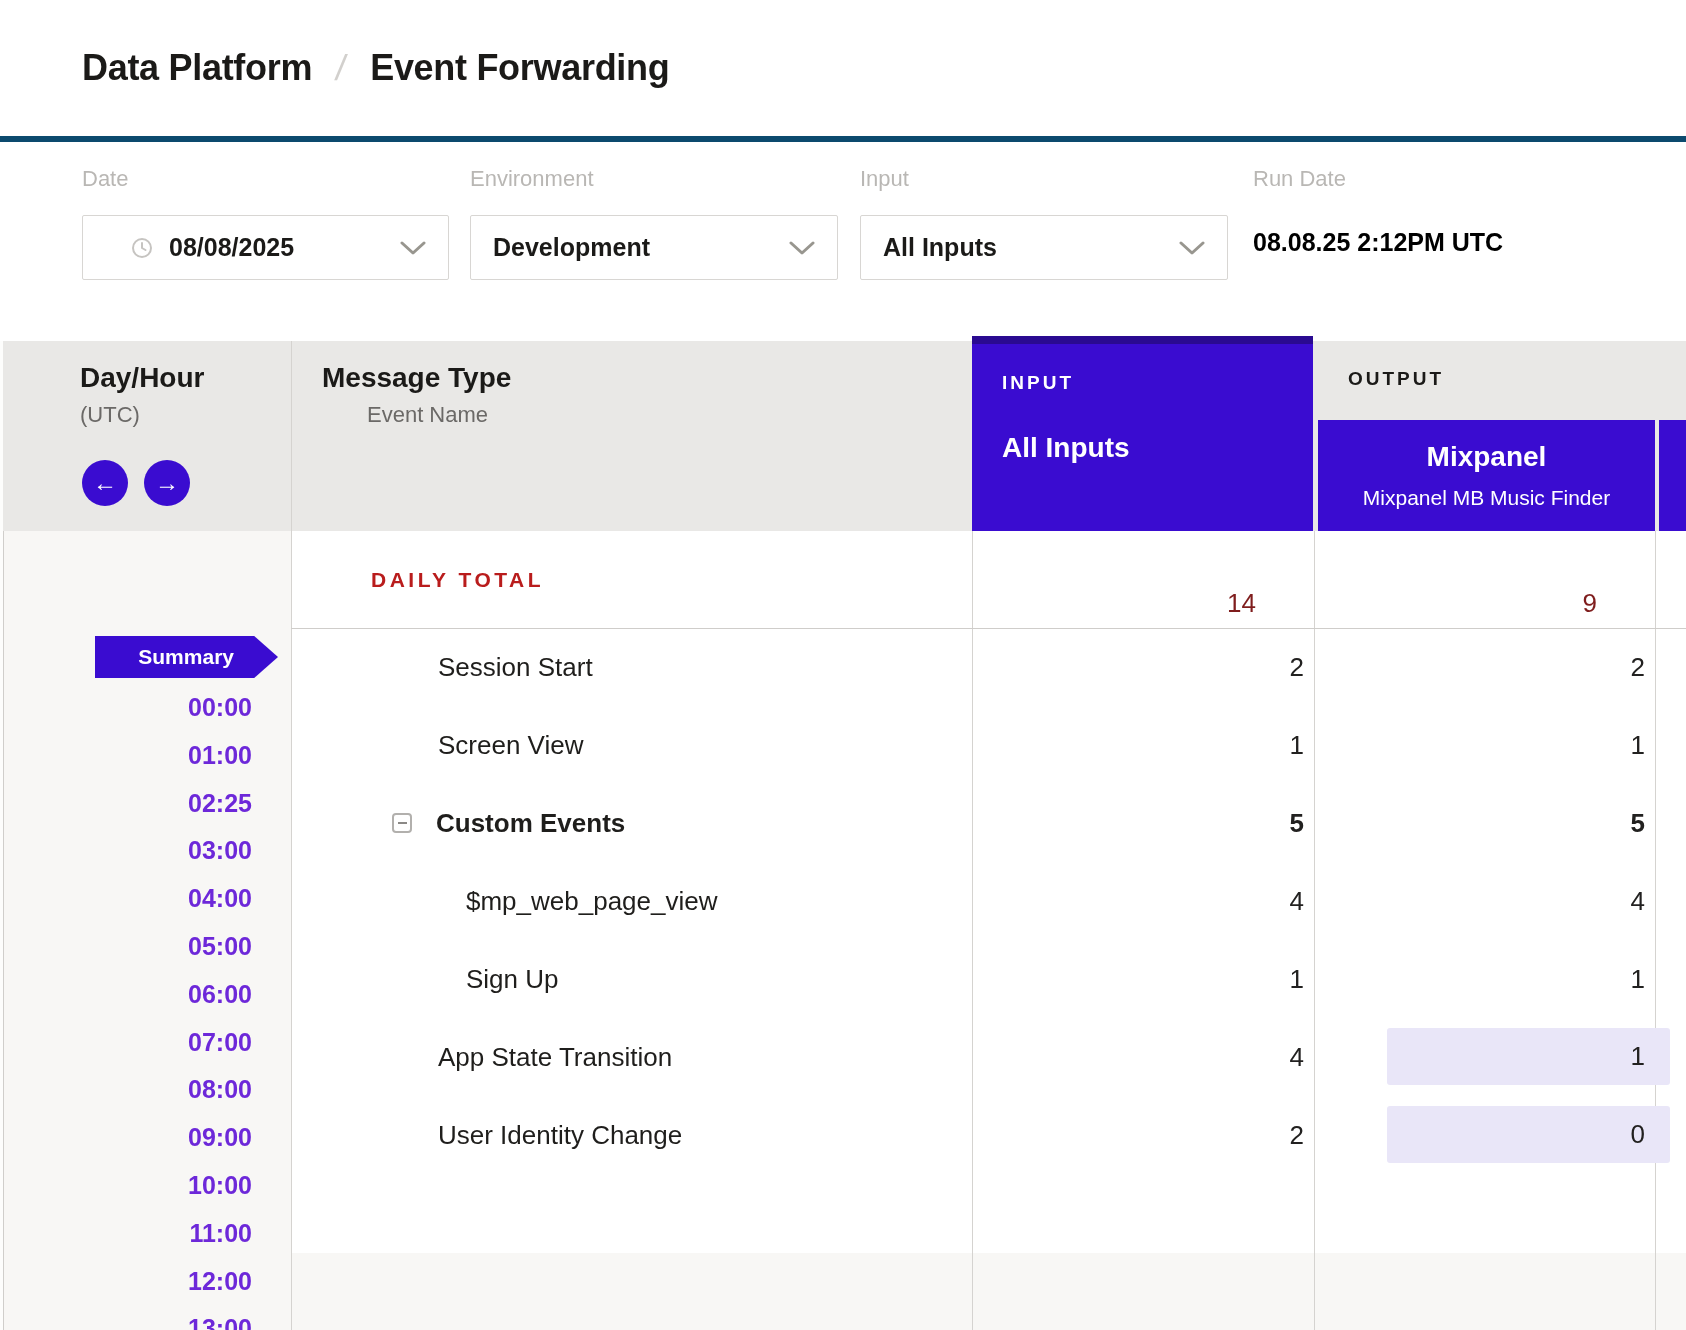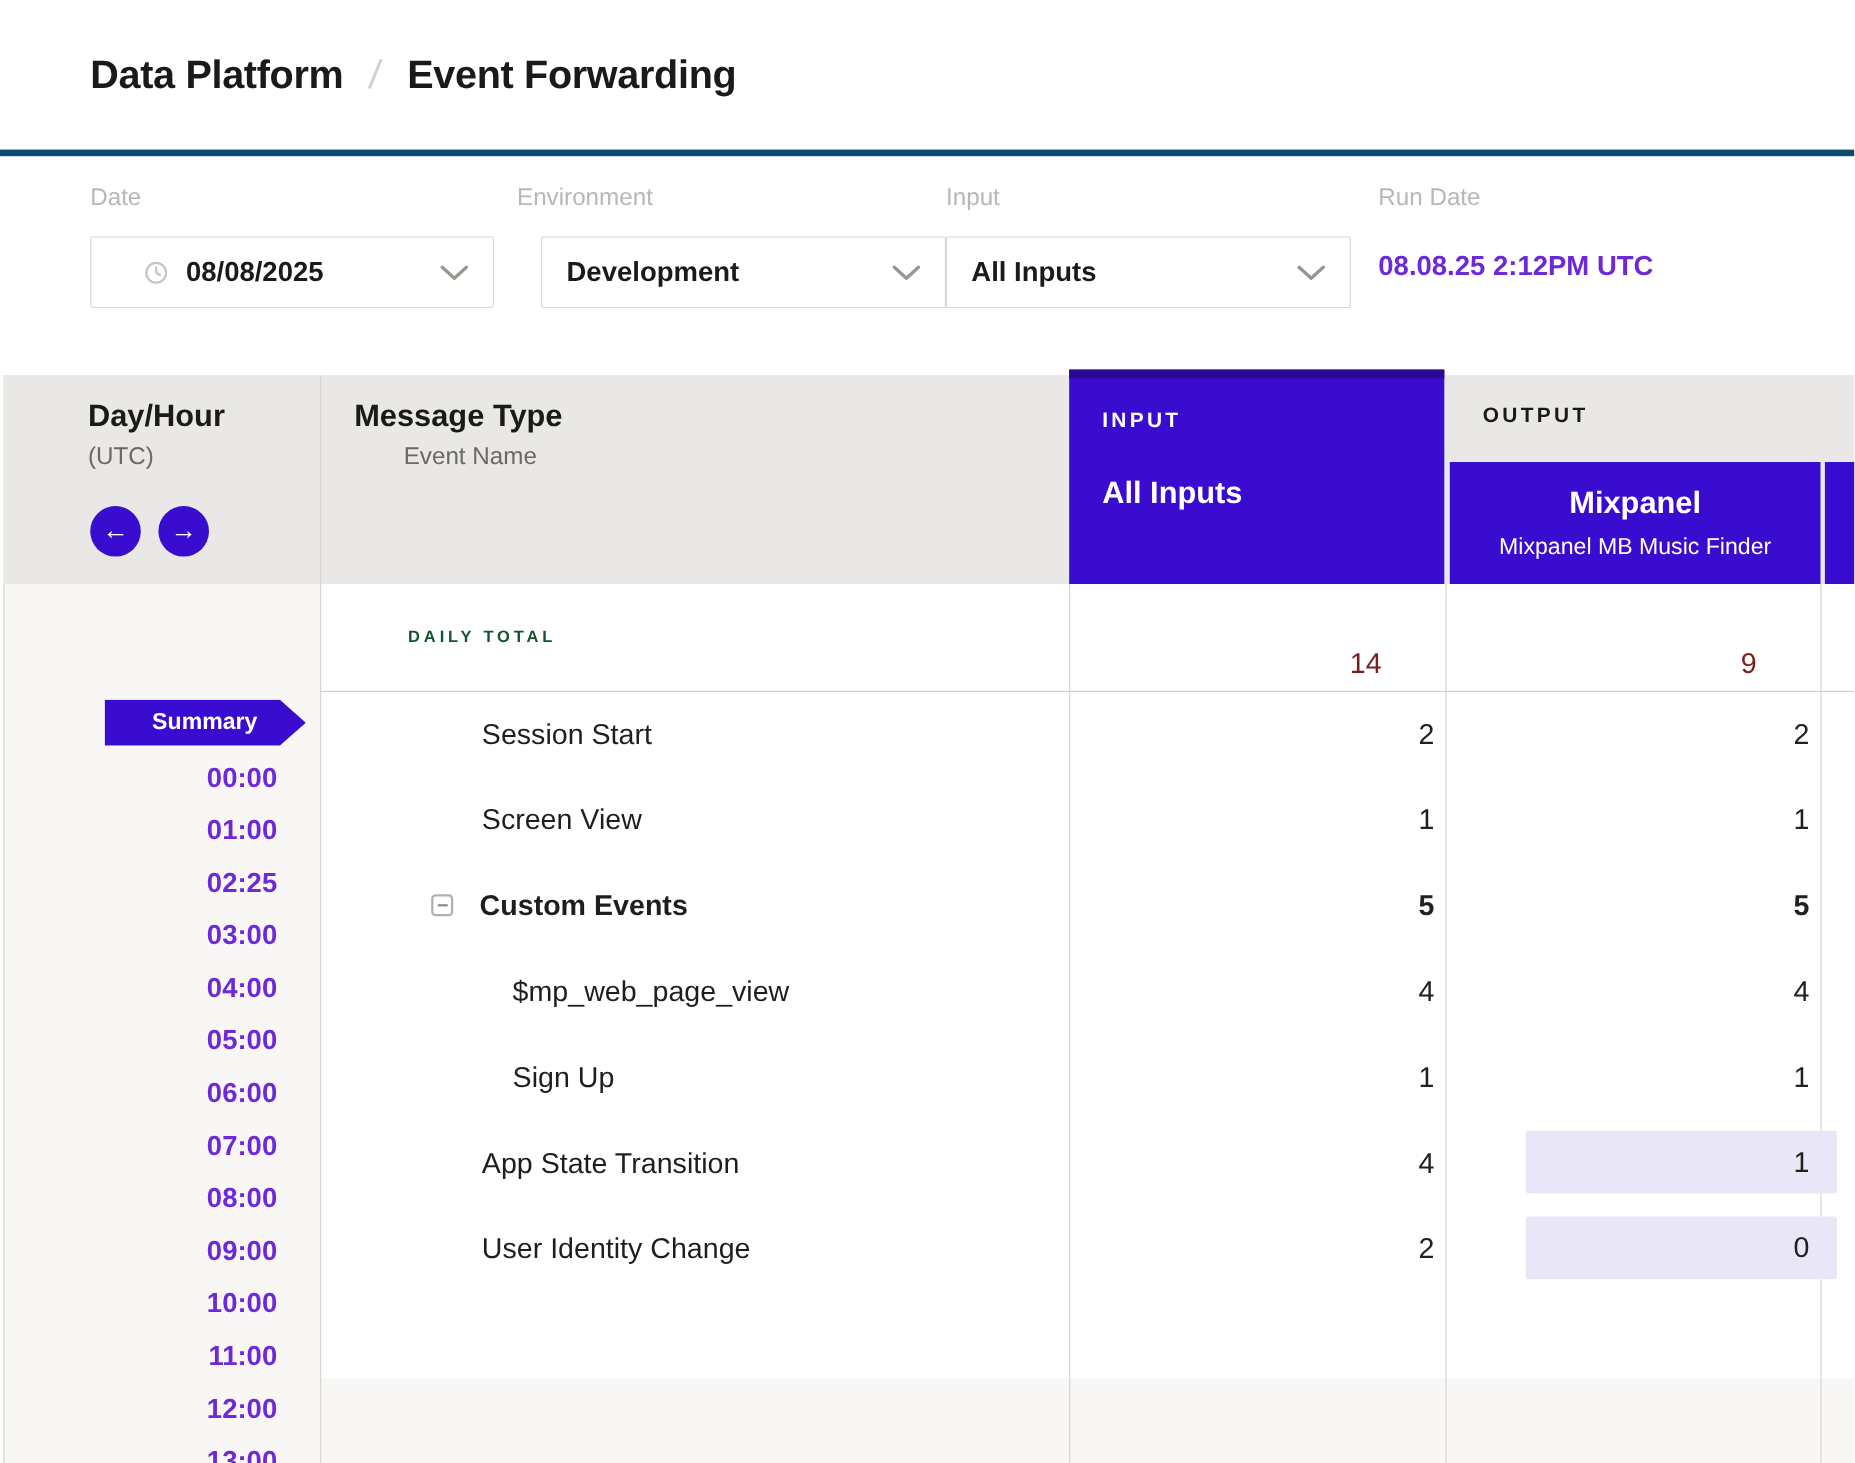--- a/index.html
+++ b/index.html
@@ -14,21 +14,21 @@
   .breadcrumb{left:82px;top:0;height:136px;display:flex;align-items:center;gap:24px;}
   .crumb{font-size:36px;font-weight:600;color:#1b1a18;letter-spacing:-0.3px;}
   .crumb-sep{font-size:36px;font-weight:300;color:#d2d0cd;transform:skewX(-8deg);}
 
   
   .filter-label{top:166px;font-size:22px;color:#b9b7b4;}
   .filter-box{top:215px;height:65px;background:#fff;border:1px solid #d8d6d3;border-radius:2px;
     display:flex;align-items:center;padding:0 22px;box-sizing:border-box;cursor:pointer;}
   .filter-value{font-size:25px;font-weight:700;color:#1b1a18;white-space:nowrap;}
   .spacer{flex:1;}
-  .run-value{top:228px;font-size:25px;font-weight:700;color:#6d28d9;}
+  .run-value{top:228px;font-size:25px;font-weight:700;color:#000000;}
 
   
   .band{left:0;top:341px;width:1686px;height:190px;background:#e9e8e6;}
   .left-strip{left:0;top:341px;width:3px;height:989px;background:#fdfdfc;}
   .col-title{font-size:28px;font-weight:700;color:#1b1a18;}
   .col-sub{font-size:22px;color:#6b6967;}
   .nav-circle{width:46px;height:46px;border-radius:50%;background:var(--purple);
     color:#fff;display:flex;align-items:center;justify-content:center;font-size:24px;cursor:pointer;}
   .section-label{font-size:19px;font-weight:700;letter-spacing:3px;}
 
@@ -46,21 +46,21 @@
 
   
   .body-white{left:3px;top:531px;width:1683px;height:722px;background:#fff;}
   .footer{left:0;top:1253px;width:1686px;height:77px;background:#f8f7f5;}
   .hourcol{left:3px;top:531px;width:288px;height:799px;background:#f8f7f5;}
 
   .vline{width:1px;background:#d5d3d0;}
   .hline{height:1px;background:#cfcdca;}
 
   .daily-label{left:371px;top:531px;height:97px;line-height:97px;
-    font-size:15px;font-weight:700;letter-spacing:3.5px;color:#14532d;}
+    font-size:21px;font-weight:700;letter-spacing:3.5px;color:#b91c1c;}
   .daily-val{top:555px;height:97px;line-height:97px;font-size:26px;color:#7f1d1d;}
   .val-input{right:430px;}
   .val-output{right:89px;}
 
   .event-row{left:3px;width:1683px;height:78px;margin-left:48px;}
   .ename{position:absolute;top:0;height:78px;line-height:78px;font-size:26px;color:#1f1e1c;white-space:nowrap;}
   .ename.bold{font-weight:700;}
   .e-l0{left:387px;} .e-custom{left:385px;} .e-l1{left:415px;}
   .toggle{position:absolute;left:341px;top:29px;width:20px;height:20px;border:2px solid #b2b0ad;
     border-radius:4px;box-sizing:border-box;display:flex;align-items:center;justify-content:center;cursor:pointer;background:#fff;}
@@ -108,21 +108,21 @@
     </span>
     <span class="filter-value" style="margin-left:16px;">08/08/2025</span>
     <span class="spacer"></span>
     <span>
       <svg width="26" height="14" viewBox="0 0 26 14">
           <polyline points="2,2 13,12 24,2" fill="none" stroke="#98968f" stroke-width="3" stroke-linecap="round" stroke-linejoin="round"></polyline>
         </svg>
     </span>
   </div>
 
-  <div class="abs filter-box" style="left:492px;width:368px;">
+  <div class="abs filter-box" style="left:470px;width:368px;">
     <span class="filter-value">Development</span>
     <span class="spacer"></span>
     <span>
       <svg width="26" height="14" viewBox="0 0 26 14">
           <polyline points="2,2 13,12 24,2" fill="none" stroke="#98968f" stroke-width="3" stroke-linecap="round" stroke-linejoin="round"></polyline>
         </svg>
     </span>
   </div>
 
   <div class="abs filter-box" style="left:860px;width:368px;">

